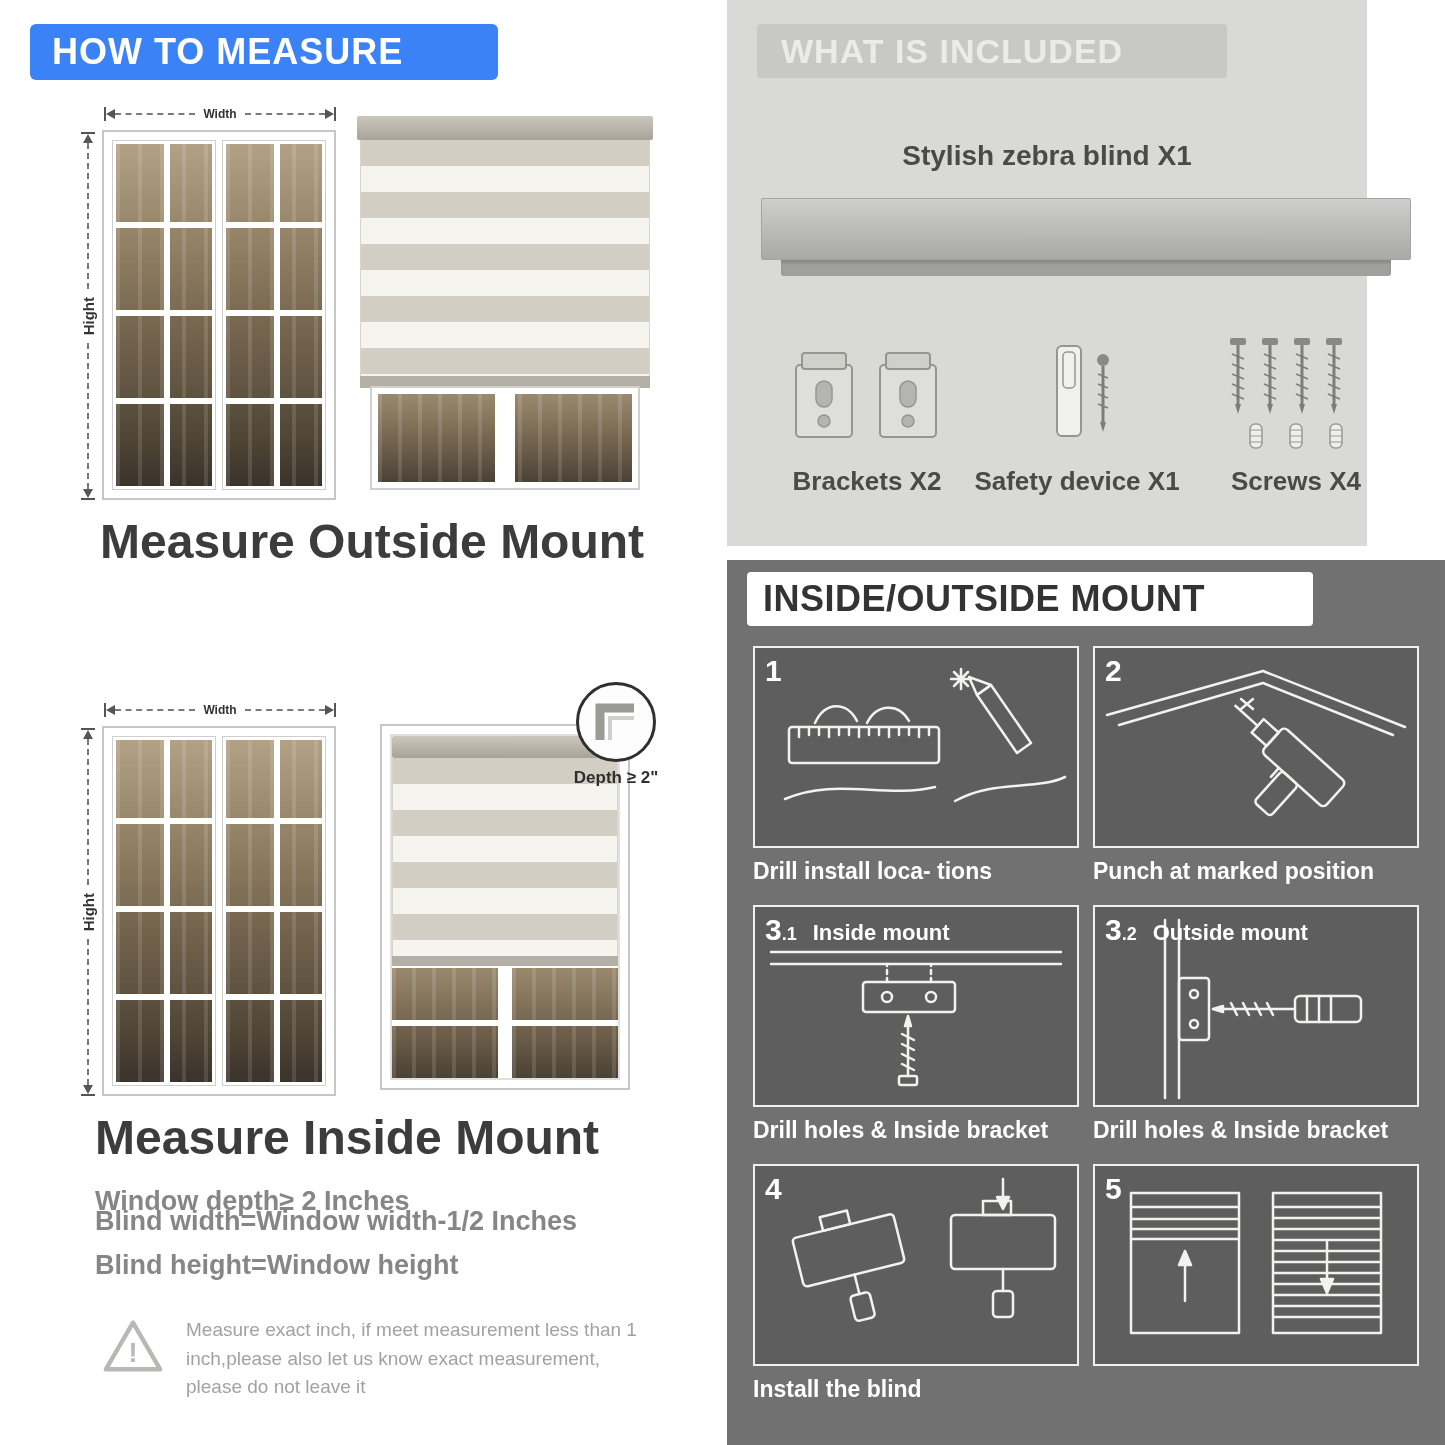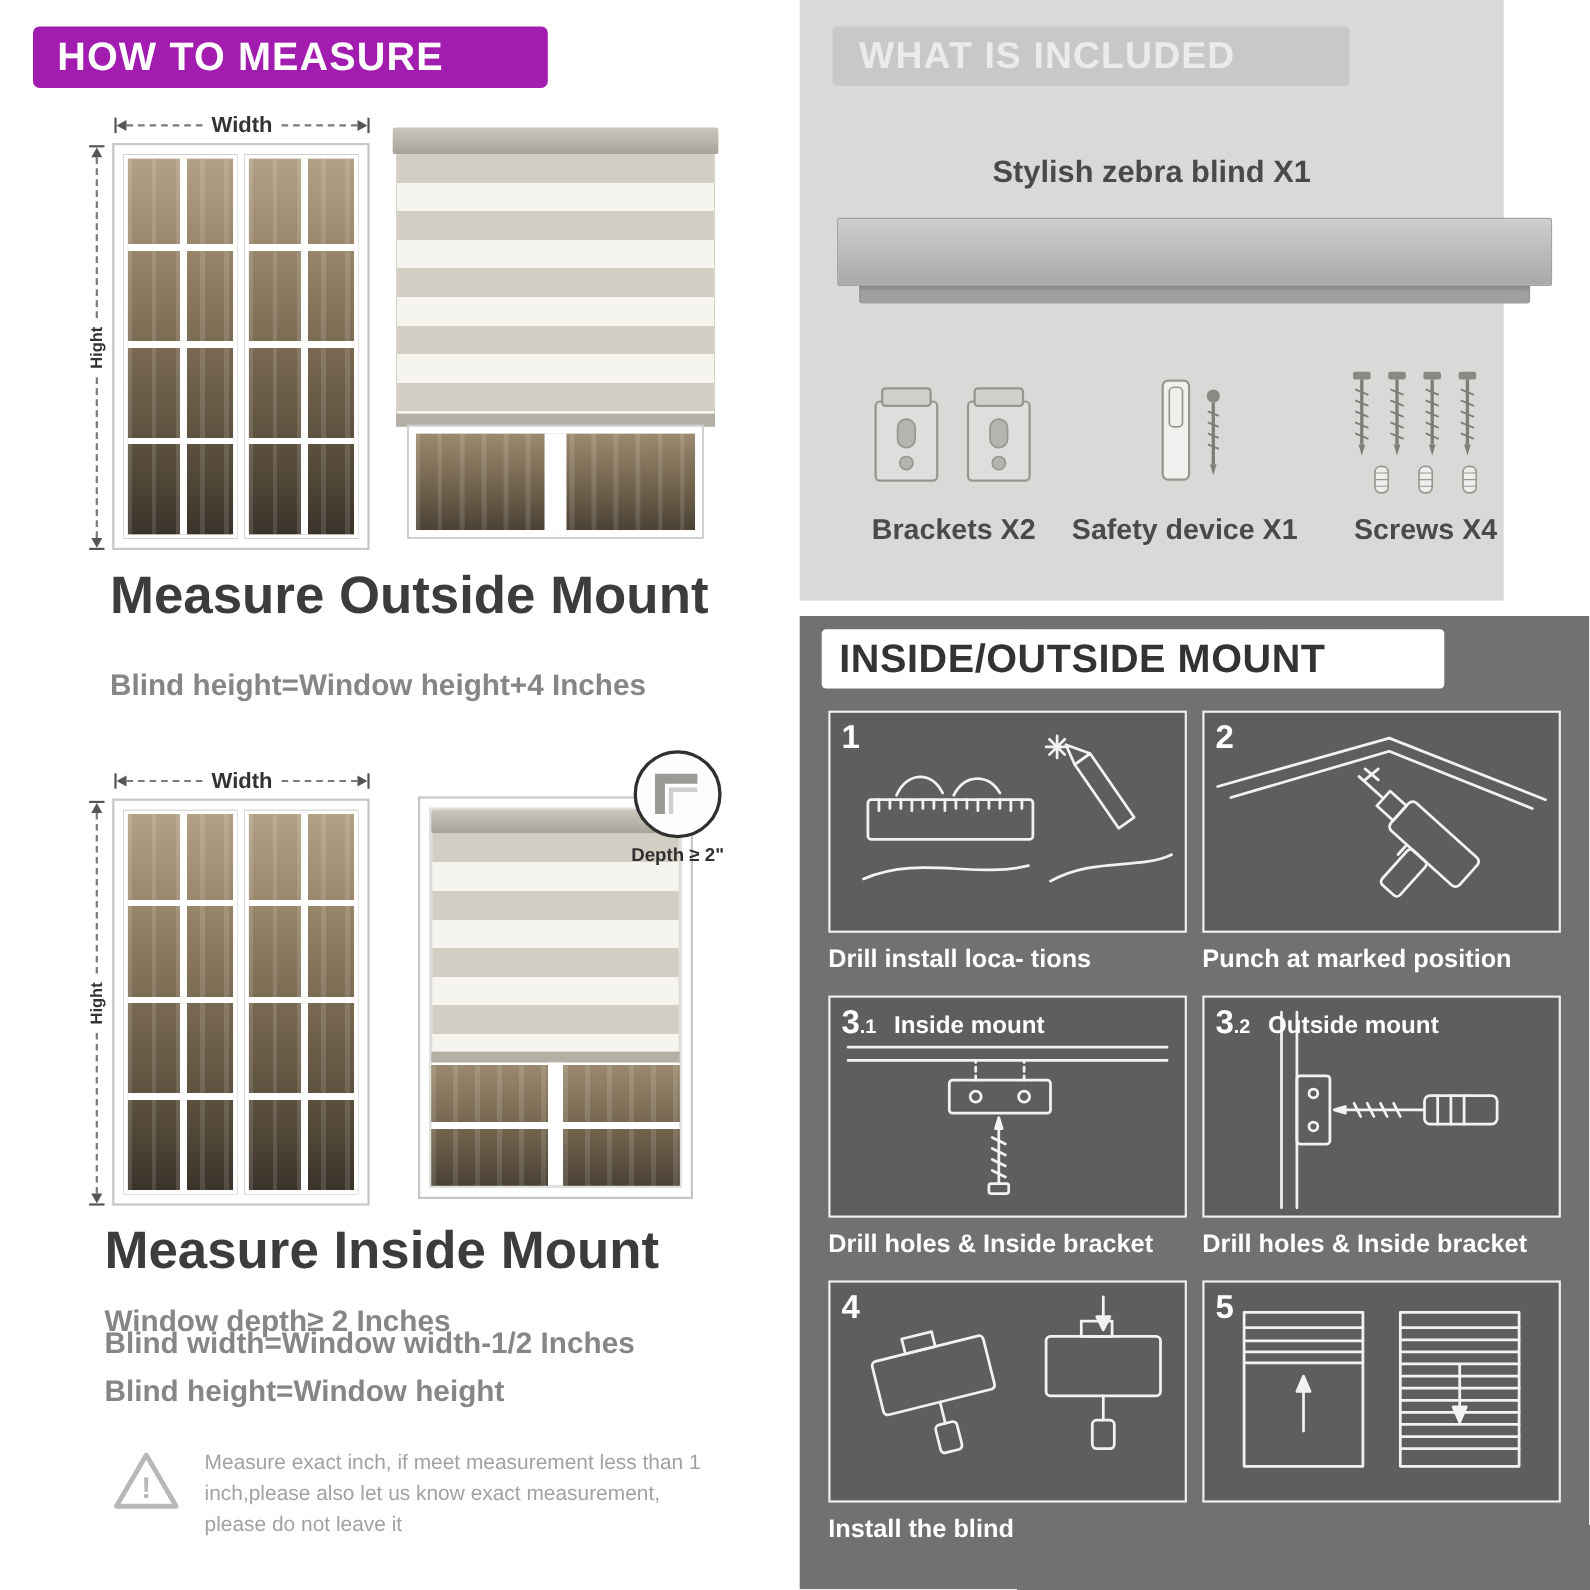--- a/index.html
+++ b/index.html
@@ -1,40 +1,40 @@
 <!DOCTYPE html>
 <html><head>
 <meta charset="utf-8">
 <style>
   * { box-sizing: border-box; margin: 0; padding: 0; }
   html,body { width:1445px; height:1445px; background:#ffffff; font-family:"Liberation Sans","DejaVu Sans",sans-serif; }
   .page { position:relative; width:1445px; height:1445px; background:#fff; overflow:hidden; }
 
   
   .left-panel { position:absolute; left:0; top:0; width:710px; height:1445px; background:#fff; }
-  .gray-banner { position:absolute; left:30px; top:24px; width:468px; height:56px; background:#a21caf;
+  .gray-banner { position:absolute; left:30px; top:24px; width:468px; height:56px; background:#3b82f6;
                  border-radius:6px; display:flex; align-items:center; padding-left:22px;
                  color:#fff; font-size:36px; font-weight:bold; letter-spacing:1px; }
 
   .fig-title { position:absolute; font-size:48px; font-weight:bold; color:#3c3c3c; }
   .fig-line  { position:absolute; font-size:27px; font-weight:bold; color:#868686; }
 
   
   .window-illu { position:absolute; }
   .harrow { position:absolute; left:26px; right:0; top:4px; height:20px; display:flex; align-items:center; }
   .varrow { position:absolute; left:0; top:32px; bottom:0; width:20px; display:flex; flex-direction:column; align-items:center; }
   .tick-v { width:0; height:14px; border-left:2px solid #555; }
   .tick-h { width:14px; height:0; border-top:2px solid #555; }
   .dash-h { flex:1; height:0; border-top:2px dashed #7a7a7a; }
   .dash-v { flex:1; width:0; border-left:2px dashed #7a7a7a; }
   .ah { width:0; height:0; border-top:5px solid transparent; border-bottom:5px solid transparent; }
   .ah.l { border-right:9px solid #555; } .ah.r { border-left:9px solid #555; }
   .av { width:0; height:0; border-left:5px solid transparent; border-right:5px solid transparent; }
   .av.u { border-bottom:9px solid #555; } .av.d { border-top:9px solid #555; }
-  .arrow-label { padding:0 8px; font-size:20px; font-weight:bold; color:#333; white-space:nowrap; }
+  .arrow-label { padding:0 8px; font-size:12px; font-weight:bold; color:#333; white-space:nowrap; }
   .arrow-label.vert { writing-mode:vertical-rl; transform:rotate(180deg); padding:8px 0; font-size:15px; }
 
   .win-frame { position:absolute; left:24px; top:30px; right:0; bottom:0; background:#fff;
                border:2px solid #c6c6c4; padding:9px; display:flex; gap:8px; }
   .sash { flex:1; border:3px solid #fff; box-shadow:0 0 0 1px #cfcfcd;
           background-image:
             repeating-linear-gradient(90deg, rgba(255,255,255,0.12) 0 4px, transparent 4px 22px),
             repeating-linear-gradient(0deg, transparent 0 82px, #fff 82px 88px),
             repeating-linear-gradient(90deg, transparent 0 48px, #fff 48px 54px),
             linear-gradient(180deg,#b3a185 0%, #8c7a5f 35%, #6e5f4a 60%, #514737 85%, #3a332a 100%);
@@ -142,21 +142,20 @@
     </div>
 
     <div class="blind-illu" style="left:360px; top:116px; width:290px; height:376px;">
       <div class="blind-head"></div>
       <div class="blind-stripes" style="height:236px;"></div>
       <div class="blind-rail"></div>
       <div class="blind-peek" style="height:100px;"></div>
     </div>
 
     <div class="fig-title" style="left:100px; top:514px;">Measure Outside Mount</div>
-    <div class="fig-line" style="left:100px; top:608px;">Blind height=Window height+4 Inches</div>
 
     <div class="window-illu" style="left:78px; top:696px; width:258px; height:400px;">
       <div class="harrow">
         <span class="tick-v"></span>
           <span class="ah l"></span>
         <span class="dash-h"></span>
         <span class="arrow-label">Width</span>
         <span class="dash-h"></span>
         <span class="ah r"></span>
           <span class="tick-v"></span>

